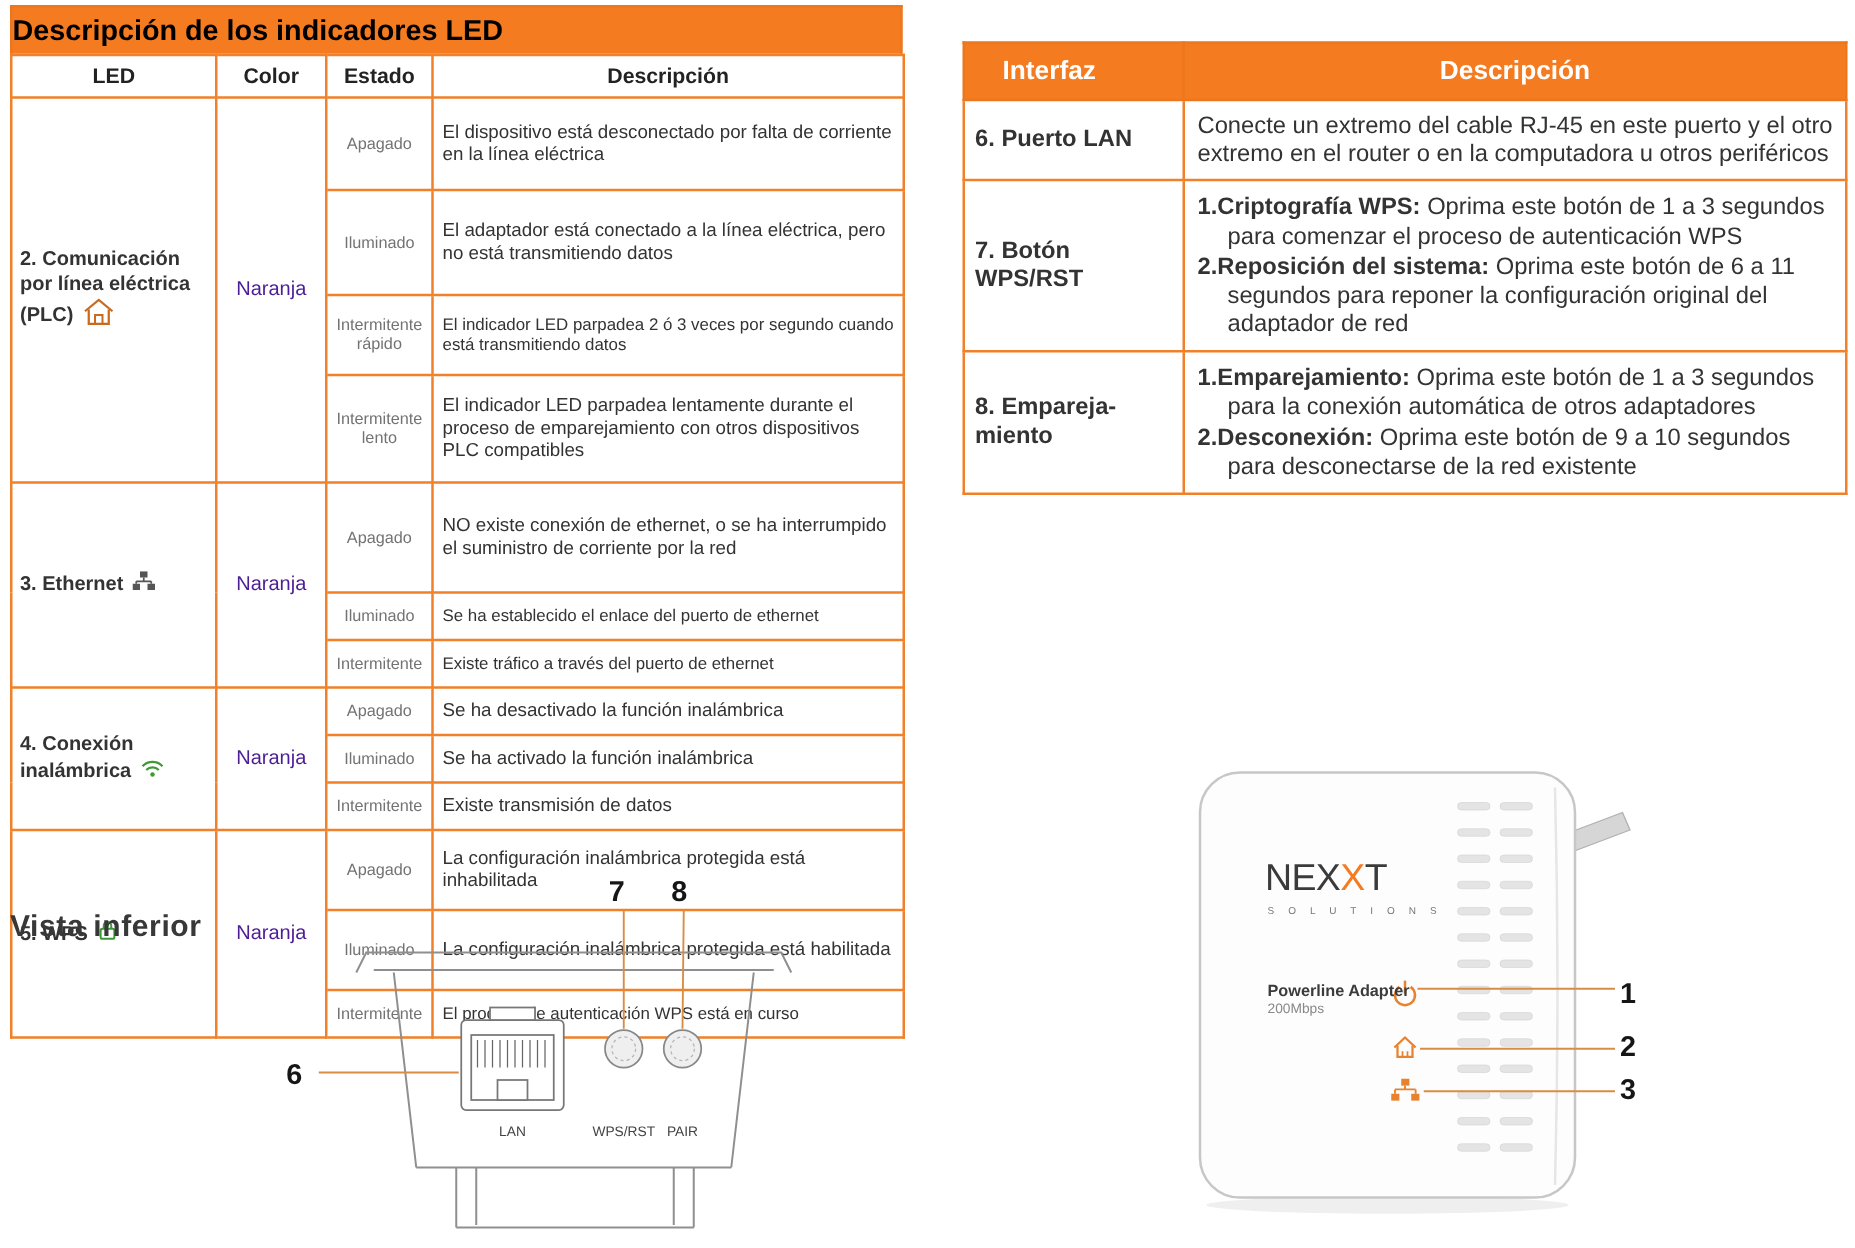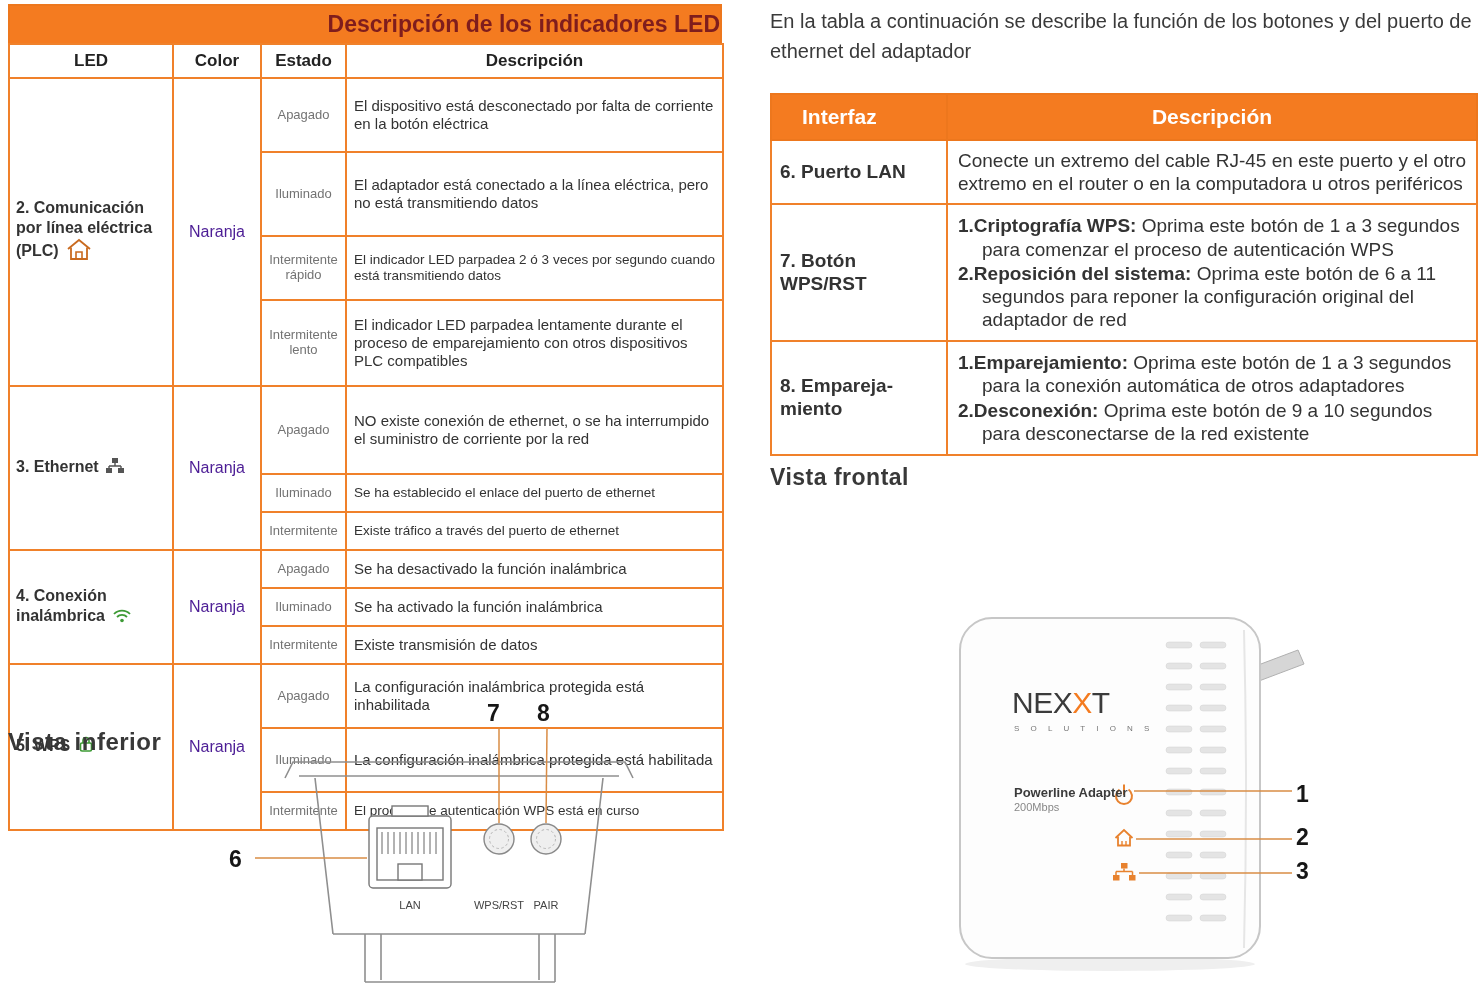--- a/index.html
+++ b/index.html
@@ -1,21 +1,21 @@
 <!DOCTYPE html>
 <html><head>
 <meta charset="utf-8">
 <style>
   html,body{margin:0;padding:0;background:#fff;}
   .page{position:relative;width:1484px;height:998px;background:#fff;overflow:hidden;
         font-family:"Liberation Sans",sans-serif;color:#3c3c3c;}
 
   
   .ledwrap{position:absolute;left:8px;top:4px;width:714px;}
-  .led-title{background:#F47B20;color:#7f1d1d;font-weight:bold;font-size:23px;text-align:right;
+  .led-title{background:#F47B20;color:#000000;font-weight:bold;font-size:23px;text-align:left;
              height:37px;line-height:37px;border:2px solid #ED771D;border-bottom:none;}
   table.led{width:100%;border-collapse:collapse;table-layout:fixed;}
   table.led td,table.led th{border:2px solid #F0812A;overflow:hidden;}
   table.led th{font-size:17px;color:#222;height:30px;font-weight:bold;background:#fff;}
   td.ledname{font-weight:bold;font-size:16px;padding:4px 6px;vertical-align:middle;line-height:1.25;color:#333;}
   td.colorcell{text-align:center;font-size:16px;color:#4c1d95;}
   td.estado{text-align:center;font-size:13px;line-height:1.15;color:#737373;padding:2px;}
   td.desc{font-size:15px;padding:3px 7px;line-height:1.22;color:#333;}
   td.desc.small{font-size:13.5px;}
   tr.h30>td{height:30px;} tr.h56>td{height:56px;} tr.h66>td{height:66px;}
@@ -79,21 +79,21 @@
         <td class="ledname" rowspan="4">
           <span>2. Comunicación por línea eléctrica (PLC)</span>
           <span class="icn"><svg width="26" height="23" viewBox="0 0 26 23">
                   <path d="M2 11 L13 2 L24 11" stroke="#C96A1F" fill="none" stroke-width="1.8"></path>
                   <path d="M5 9.5 V21 H21 V9.5" stroke="#C96A1F" fill="none" stroke-width="1.8"></path>
                   <path d="M10 21 V14 H16 V21" stroke="#C96A1F" fill="none" stroke-width="1.6"></path>
                 </svg></span>
         </td>
         <td class="colorcell" rowspan="4">Naranja</td>
         <td class="estado">Apagado</td>
-        <td class="desc">El dispositivo está desconectado por falta de corriente en la botón eléctrica</td>
+        <td class="desc">El dispositivo está desconectado por falta de corriente en la línea eléctrica</td>
       </tr>
       <tr class="h76">
         <td class="estado">Iluminado</td>
         <td class="desc">El adaptador está conectado a la línea eléctrica, pero no está transmitiendo datos</td>
       </tr>
       <tr class="h56">
         <td class="estado">Intermitente rápido</td>
         <td class="desc small">El indicador LED parpadea 2 ó 3 veces por segundo cuando está transmitiendo datos</td>
       </tr>
       <tr class="h78">
@@ -164,21 +164,20 @@
       </tr>
       <tr class="h30">
         <td class="estado">Intermitente</td>
         <td class="desc small">El proceso de autenticación WPS está en curso</td>
       </tr>
     </tbody>
       </table>
   </div>
 
   <div class="right">
-    <div class="intro">En la tabla a continuación se describe la función de los botones y del puerto de ethernet del adaptador</div>
 
     <table class="iface">
       <colgroup>
           <col style="width:176px">
           <col>
         </colgroup>
       <tbody>
           <tr>
         <th class="i1">Interfaz</th>
         <th class="i2">Descripción</th>
@@ -197,21 +196,20 @@
       <tr>
         <td class="iname">8. Empareja-miento</td>
         <td class="idesc">
           <div class="li"><b>1.</b><b>Emparejamiento:</b><span> Oprima este botón de 1 a 3 segundos para la conexión automática de otros adaptadores</span></div>
           <div class="li"><b>2.</b><b>Desconexión:</b><span> Oprima este botón de 9 a 10 segundos para desconectarse de la red existente</span></div>
         </td>
       </tr>
     </tbody>
       </table>
 
-    <div class="h-vista">Vista frontal</div>
   </div>
 
   <div class="vista-inferior">Vista inferior</div>
 
   <div class="bottomview">
     <svg width="470" height="300" viewBox="0 0 470 300">
       <g stroke="#8f8f8f" stroke-width="1.6" fill="none">
 
         <path d="M70 80 L78 64 L410 64 L418 80"></path>
         <path d="M84 78 L404 78"></path>

